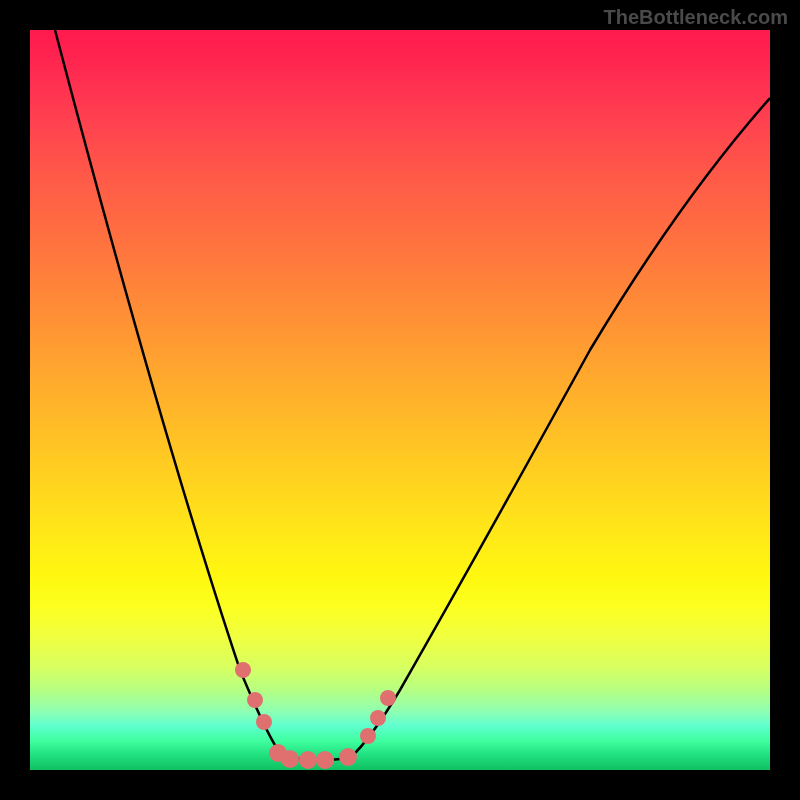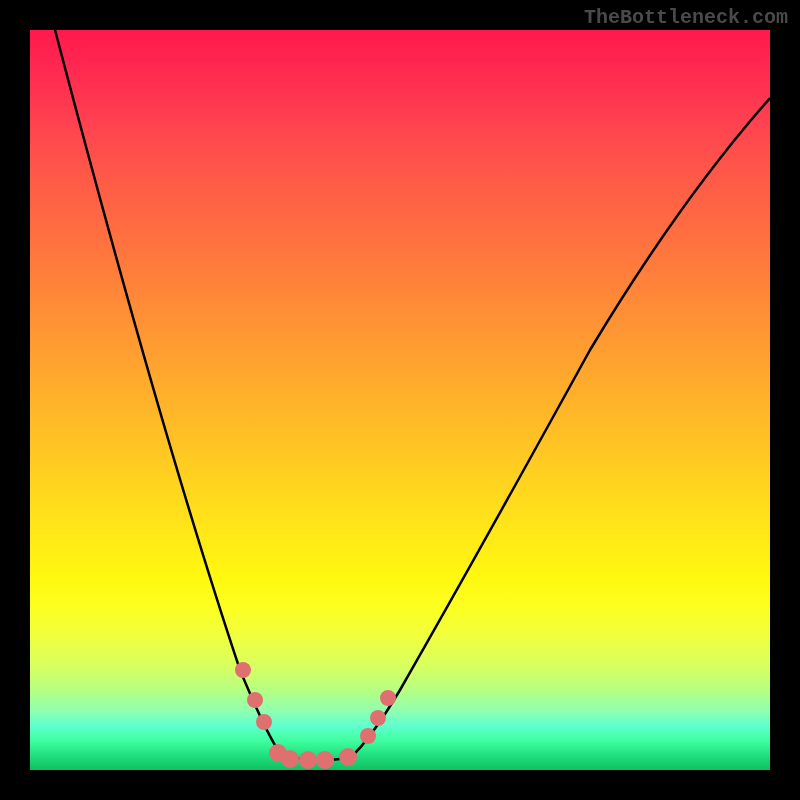--- a/index.html
+++ b/index.html
@@ -11,21 +11,21 @@
       width: 800px;
       height: 800px;
       background: #000;
       position: relative;
       overflow: hidden;
     }
     .watermark {
       position: absolute;
       top: 6px;
       right: 12px;
-      font-family: Liberation Mono, monospace;
+      font-family: Liberation Sans, sans-serif;
       font-size: 20px;
       font-weight: bold;
       color: #4a4a4a;
       z-index: 10;
     }
     .plot-area {
       position: absolute;
       top: 30px;
       left: 30px;
       width: 740px;

